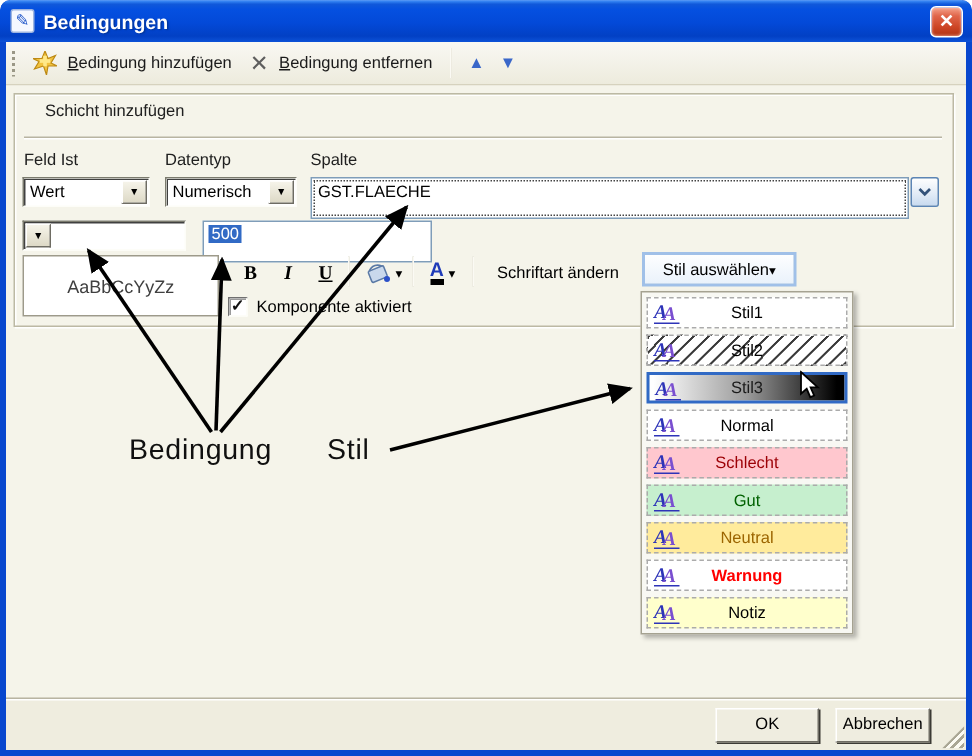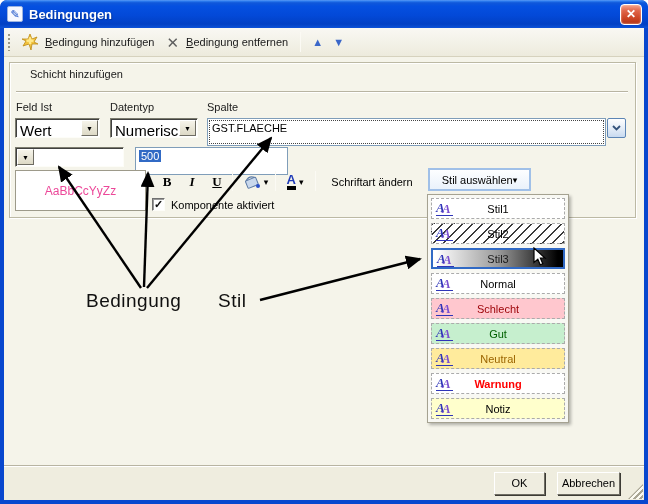--- a/index.html
+++ b/index.html
@@ -50,42 +50,42 @@
   #group-title { position:absolute; left:26px; top:11px; font-size:11px; color:#202020; }
   #group-rule { position:absolute; left:12px; right:16px; top:34px; height:2px;
       border-top:1px solid #B8B4A2; border-bottom:1px solid #FFFFFF; }
 
   .field-label { position:absolute; top:44px; font-size:11px; color:#202020; }
 
   
   .combo { position:absolute; height:20px; display:flex; background:#fff;
       border:1px solid; border-color:#7B7B6E #FDFDF8 #FDFDF8 #7B7B6E;
       box-shadow:inset 1px 1px 0 #404040; }
-  .combo .val { flex:1; font-size:15px; padding:3px 0 6px 4px; color:#000; white-space:nowrap; overflow:hidden; }
+  .combo .val { flex:1; font-size:11px; padding:3px 0 6px 4px; color:#000; white-space:nowrap; overflow:hidden; }
   .combo .drop { width:17px; background:linear-gradient(180deg,#F6F4EA,#DDD9C6);
       border:1px solid; border-color:#FFFFFF #6E6C63 #6E6C63 #FFFFFF; margin:1px;
       text-align:center; font-size:7px; color:#000; line-height:16px; }
 
   
   #column-combo { position:absolute; left:203px; top:61px; width:419px; height:28px;
       display:flex; }
   #column-field { flex:1; background:#fff; border:1px solid #7F9DB9; position:relative; }
   #column-field .focus { position:absolute; inset:1px; border:1px dotted #444; }
   #column-field .val { position:absolute; left:4px; top:3px; font-size:11px; }
   #column-drop { width:19px; height:20px; margin-left:1px; border:1px solid #5C85B5; border-radius:2px;
       background:linear-gradient(180deg,#FEFEFE,#E0EAF6 60%,#C8DAF0);
       display:flex; align-items:center; justify-content:center; }
 
   #threshold-field { position:absolute; left:131px; top:90px; width:153px; height:28px;
       background:#fff; border:1px solid #7F9DB9; font-size:11px; padding:2px 0 0 3px; }
   #threshold-field .sel { color:#fff; padding:0 2px; }
 
   #preview-box { position:absolute; left:11px; top:113px; width:131px; height:41px;
       background:#fff; border:1px solid #9D9A8A; display:flex; align-items:center;
-      justify-content:center; font-size:12px; color:#ec4899; }
+      justify-content:center; font-size:12px; color:#404040; }
 
   
   .fmt { position:absolute; top:113px; height:23px; display:flex; align-items:center;
       justify-content:center; font-size:13px; color:#000; }
   .fmt-sep { position:absolute; top:114px; width:1px; height:20px; background:#C8C5B2;
       border-right:1px solid #FBFAF4; }
   #btn-bold   { left:152px; width:22px; font-weight:bold; font-family:"Liberation Serif",serif; }
   #btn-italic { left:177px; width:22px; font-style:italic; font-weight:bold; font-family:"Liberation Serif",serif; }
   #btn-underline { left:201px; width:24px; font-weight:bold; text-decoration:underline; font-family:"Liberation Serif",serif; }
   #grp-fill { left:233px; width:36px; gap:3px; }
@@ -126,21 +126,21 @@
   #anno-bedingung { left:82px; }
   #anno-stil { left:214px; }
   #cursor-icon { position:absolute; left:529px; top:190px; z-index:7; pointer-events:none; }
 
   
   #footer { position:absolute; left:0; right:0; bottom:0; height:35px; background:#EFEDDF;
       border-top:1px solid #B8B4A2; box-shadow:inset 0 1px 0 #FFFFFF; }
   .dlg-btn { position:absolute; top:6px; height:23px; background:#EFEDE0;
       border:1px solid; border-color:#FFFFFF #6E6C63 #6E6C63 #FFFFFF;
       box-shadow:1px 1px 0 #3C3B35; font-size:11px; color:#000; text-align:center; padding-top:4px; }
-  #ok-btn { left:490px; width:51px; }
+  #ok-btn { left:473px; width:69px; }
   #cancel-btn { left:553px; width:63px; }
   #resize-grip { position:absolute; right:1px; bottom:1px; width:15px; height:15px;
       background:repeating-linear-gradient(135deg,#FBFAF2 0 2px,#A9A694 2px 4px);
       clip-path:polygon(100% 0,100% 100%,0 100%); }
 </style>
 </head>
 <body>
 
 <div id="window">
 

